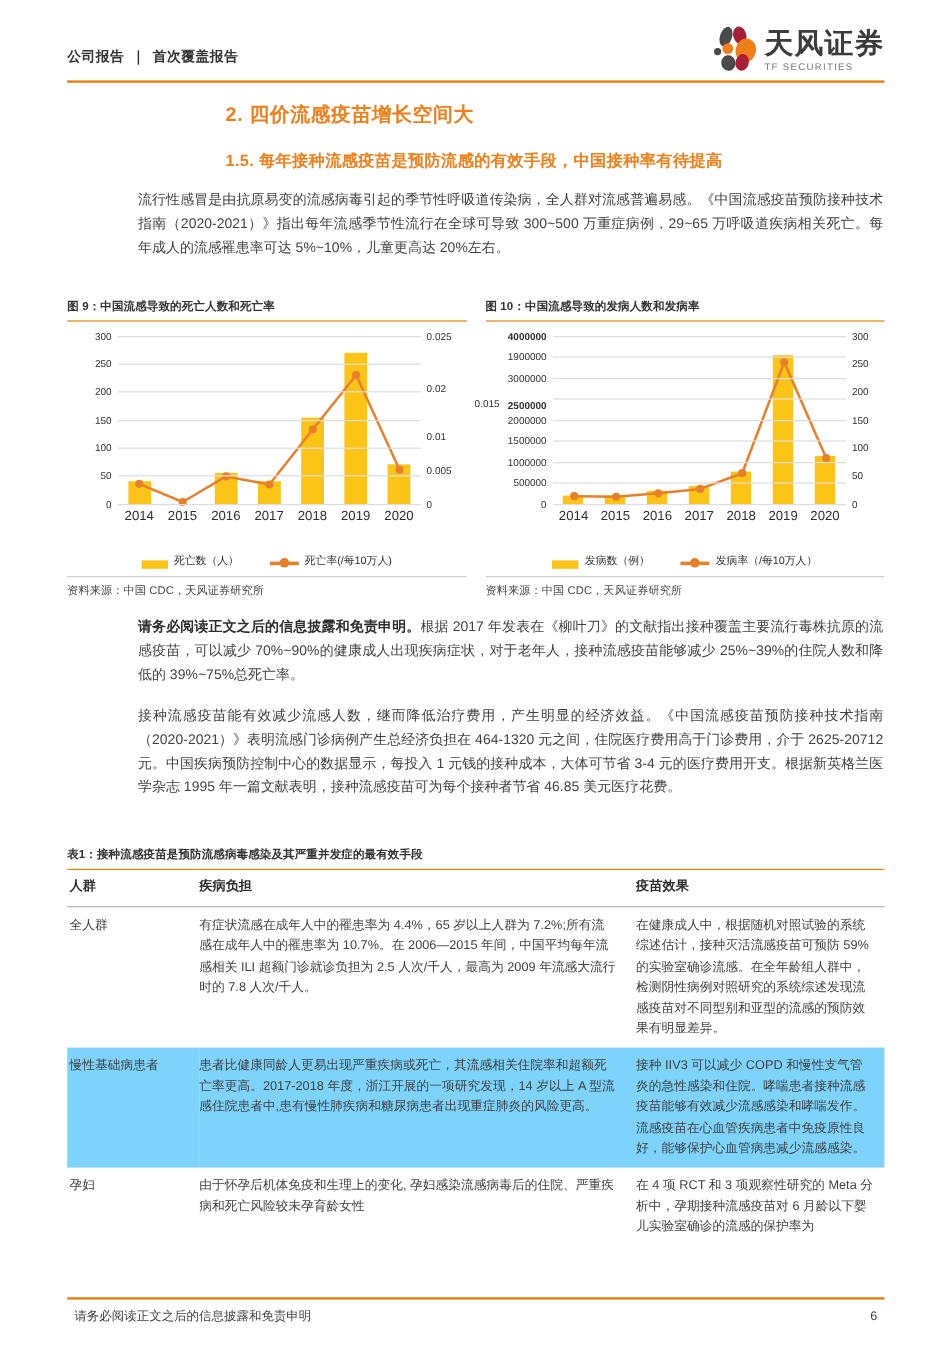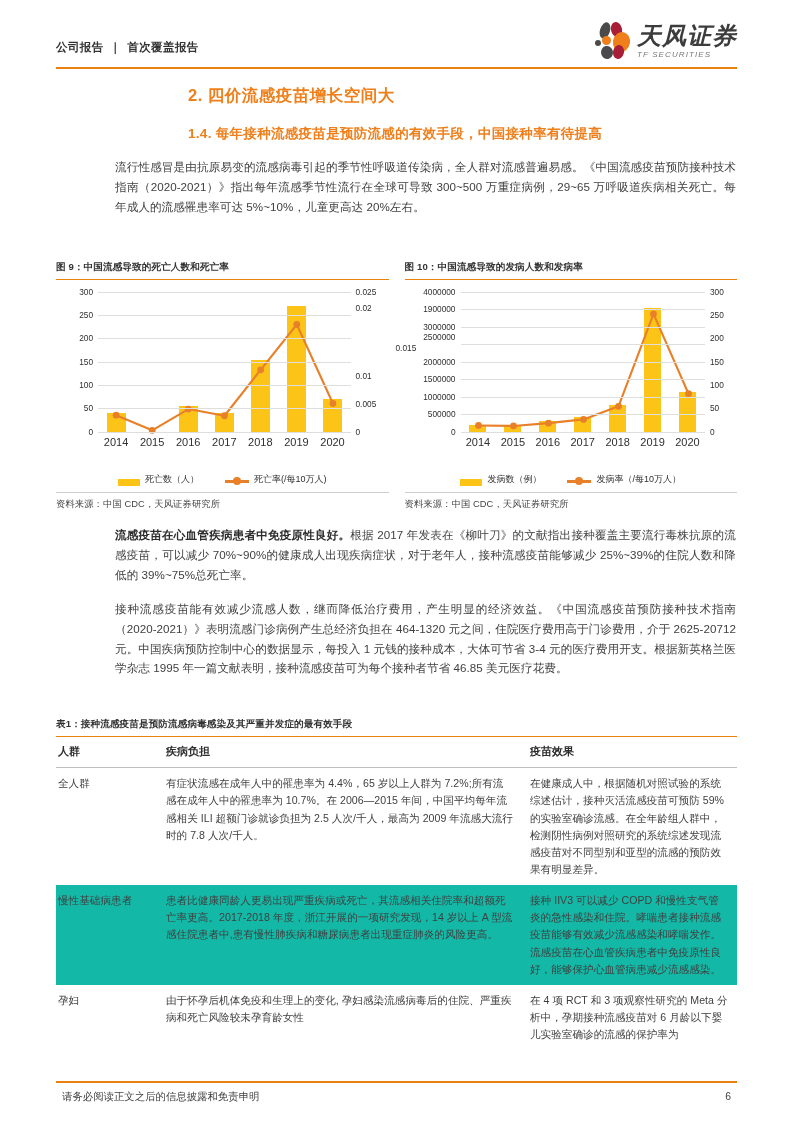--- a/index.html
+++ b/index.html
@@ -38,24 +38,23 @@
     letter-spacing: 0.4px;
     padding-bottom: 7px;
     white-space: nowrap;
   }
   .header-sep {
     margin: 0 6px;
     font-weight: bold;
   }
   .header-right {
     display: flex;
-    align-items: center;
+    align-items: flex-end;
     gap: 7px;
     padding-bottom: 2px;
-    font-style: italic;
   }
   .logo-mark {
     width: 37px;
     height: 38px;
     position: relative;
     flex: none;
   }
   .logo-mark span {
     position: absolute;
     display: block;
@@ -166,21 +165,20 @@
   .fig {
     flex: 1 1 0;
     min-width: 0;
   }
   .fig-title {
     font-size: 9.6px;
     font-weight: bold;
     color: #333333;
     padding-bottom: 5px;
     letter-spacing: 0.1px;
-    margin-top: 12px;
   }
   .fig-title .num { color: #333333; }
   .fig-rule {
     border: 0;
     border-top: 1.2px solid #e8820c;
     margin: 0 0 6px 0;
   }
   .fig-body {
     position: relative;
     height: 200px;
@@ -308,21 +306,21 @@
     letter-spacing: 0.02px;
   }
   table.data th {
     font-weight: bold;
     color: #2d2d2d;
     font-size: 11px;
     padding-top: 6px;
     padding-bottom: 6px;
   }
   table.data thead tr { border-top: 1.3px solid #e8820c; border-bottom: 1px solid #bfbfbf; }
-  table.data tbody tr.alt { background: #14b8a6; }
+  table.data tbody tr.alt { background: #7dd3fc; }
   .col-group { width: 100px; padding-left: 2px !important; }
   .col-burden { width: 348px; padding-right: 16px !important; }
   .col-effect { width: auto; margin-left: 10px; }
 
   
   .footer {
     position: absolute;
     left: 56px;
     right: 56px;
     bottom: 18px;
@@ -363,21 +361,21 @@
       </div>
       <div class="logo-text">
         <div class="logo-cn">天风证券</div>
         <div class="logo-en">TF SECURITIES</div>
       </div>
     </div>
   </div>
   <hr class="header-rule">
 
   <div class="h1-section">2. 四价流感疫苗增长空间大</div>
-  <div class="h2-section">1.4. 每年接种流感疫苗是预防流感的有效手段，中国接种率有待提高</div>
+  <div class="h2-section">1.5. 每年接种流感疫苗是预防流感的有效手段，中国接种率有待提高</div>
 
   <div class="body-col">
     <p class="body">流行性感冒是由抗原易变的流感病毒引起的季节性呼吸道传染病，全人群对流感普遍易感。《中国流感疫苗预防接种技术指南（2020-2021）》指出每年流感季节性流行在全球可导致 300~500 万重症病例，29~65 万呼吸道疾病相关死亡。每年成人的流感罹患率可达 5%~10%，儿童更高达 20%左右。</p>
   </div>
 
   <div class="figs">
 
     <div class="fig">
       <div class="fig-title">
         <span class="num">图 9：</span><span>中国流感导致的死亡人数和死亡率</span>
@@ -442,21 +440,21 @@
               <div class="gridline" style="top: 46.6667px;"></div>
               <div class="ytick left" style="top: 46.6667px;">200</div>
               <div class="gridline" style="top: 23.3333px;"></div>
               <div class="ytick left" style="top: 23.3333px;">250</div>
               <div class="gridline" style="top: 0px;"></div>
               <div class="ytick left" style="top: 0px;">300</div>
               <div class="ytick right" style="top: 140px;">0</div>
               <div class="ytick right" style="top: 112px;">0.005</div>
               <div class="ytick right" style="top: 84px;">0.01</div>
               <div class="ytick right" style="top: 56px; margin-left: 40px;">0.015</div>
-              <div class="ytick right" style="top: 16px; text-align: right;">0.02</div>
+              <div class="ytick right" style="top: 44px; text-align: right;">0.02</div>
               <div class="ytick right" style="top: 0px;">0.025</div>
             </div>
         </div>
         <div class="legend">
           <div class="legend-item">
             <span class="swatch-bar"></span>
             <span>死亡数（人）</span>
           </div>
           <div class="legend-item">
             <span class="swatch-line"></span>
@@ -524,27 +522,27 @@
               <div class="ytick left" style="top: 140px;">0</div>
               <div class="gridline" style="top: 122.5px;"></div>
               <div class="ytick left" style="top: 122.5px;">500000</div>
               <div class="gridline" style="top: 105px;"></div>
               <div class="ytick left" style="top: 105px; margin-left: 40px;">1000000</div>
               <div class="gridline" style="top: 87.5px;"></div>
               <div class="ytick left" style="top: 87.5px;">1500000</div>
               <div class="gridline" style="top: 70px;"></div>
               <div class="ytick left" style="top: 70px;">2000000</div>
               <div class="gridline" style="top: 52.5px;"></div>
-              <div class="ytick left" style="top: 45px;">2500000</div>
+              <div class="ytick left" style="top: 58px; font-weight: bold;">2500000</div>
               <div class="gridline" style="top: 35px;"></div>
               <div class="ytick left" style="top: 35px;">3000000</div>
               <div class="gridline" style="top: 17.5px;"></div>
               <div class="ytick left" style="top: 17.5px;">1900000</div>
               <div class="gridline" style="top: 0px;"></div>
-              <div class="ytick left" style="top: 0px;">4000000</div>
+              <div class="ytick left" style="top: 0px; font-weight: bold;">4000000</div>
               <div class="ytick right" style="top: 140px;">0</div>
               <div class="ytick right" style="top: 116.667px;">50</div>
               <div class="ytick right" style="top: 93.3333px;">100</div>
               <div class="ytick right" style="top: 70px;">150</div>
               <div class="ytick right" style="top: 46.6667px;">200</div>
               <div class="ytick right" style="top: 23.3333px;">250</div>
               <div class="ytick right" style="top: 0px;">300</div>
             </div>
         </div>
         <div class="legend">
@@ -558,21 +556,21 @@
           </div>
         </div>
       </div>
       <hr class="fig-source-rule">
       <div class="fig-source">资料来源：中国 CDC，天风证券研究所</div>
     </div>
 
   </div>
 
   <div class="body-col">
-    <p class="body"><b>流感疫苗在心血管疾病患者中免疫原性良好。</b><span>根据 2017 年发表在《柳叶刀》的文献指出接种覆盖主要流行毒株抗原的流感疫苗，可以减少 70%~90%的健康成人出现疾病症状，对于老年人，接种流感疫苗能够减少 25%~39%的住院人数和降低的 39%~75%总死亡率。</span></p>
+    <p class="body"><b>请务必阅读正文之后的信息披露和免责申明。</b><span>根据 2017 年发表在《柳叶刀》的文献指出接种覆盖主要流行毒株抗原的流感疫苗，可以减少 70%~90%的健康成人出现疾病症状，对于老年人，接种流感疫苗能够减少 25%~39%的住院人数和降低的 39%~75%总死亡率。</span></p>
     <p class="body">接种流感疫苗能有效减少流感人数，继而降低治疗费用，产生明显的经济效益。《中国流感疫苗预防接种技术指南（2020-2021）》表明流感门诊病例产生总经济负担在 464-1320 元之间，住院医疗费用高于门诊费用，介于 2625-20712 元。中国疾病预防控制中心的数据显示，每投入 1 元钱的接种成本，大体可节省 3-4 元的医疗费用开支。根据新英格兰医学杂志 1995 年一篇文献表明，接种流感疫苗可为每个接种者节省 46.85 美元医疗花费。</p>
   </div>
 
   <div class="table-wrap">
     <div class="tbl-title">表1：接种流感疫苗是预防流感病毒感染及其严重并发症的最有效手段</div>
     <table class="data">
       <thead>
         <tr>
           <th class="col-group">人群</th>
           <th class="col-burden">疾病负担</th>

